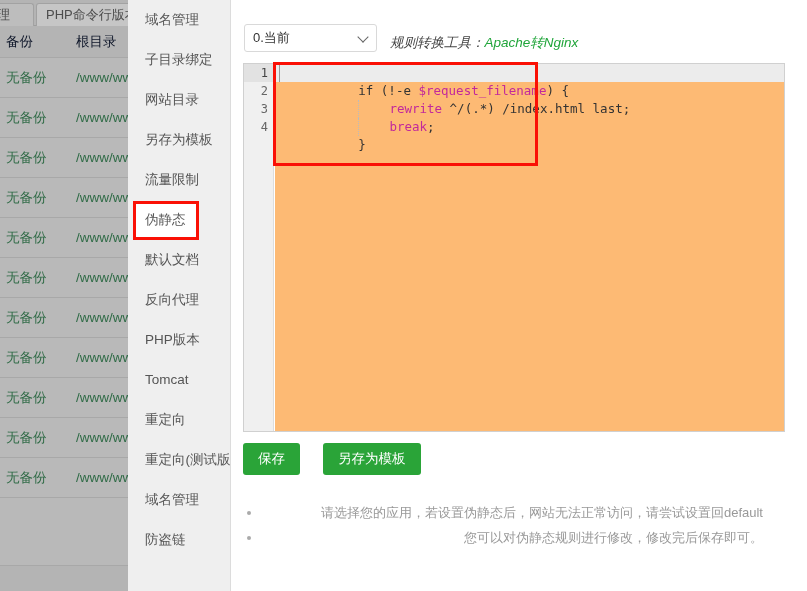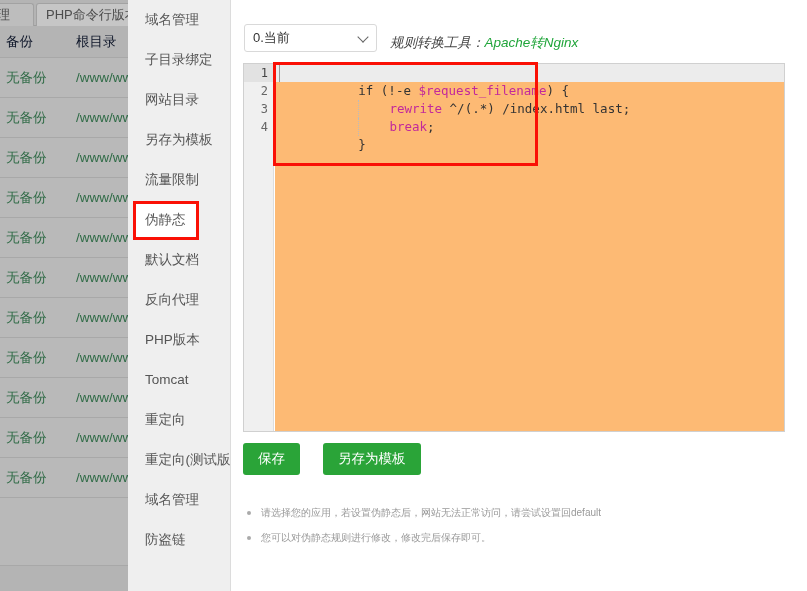--- a/index.html
+++ b/index.html
@@ -264,24 +264,25 @@
 
   
   .help {
     position: absolute;
     left: 12px; top: 500px;
     width: 520px;
   }
   .help-item {
     position: relative;
     padding-left: 18px;
-    font-size: 10px;
+    font-size: 13px;
     color: #999999;
     line-height: 25px;
     white-space: nowrap;
+    text-align: right;
   }
   .help-item::before {
     content: "";
     position: absolute;
     left: 4px; top: 11px;
     width: 4px; height: 4px;
     border-radius: 50%;
     background: #aaaaaa;
   }
 </style>

